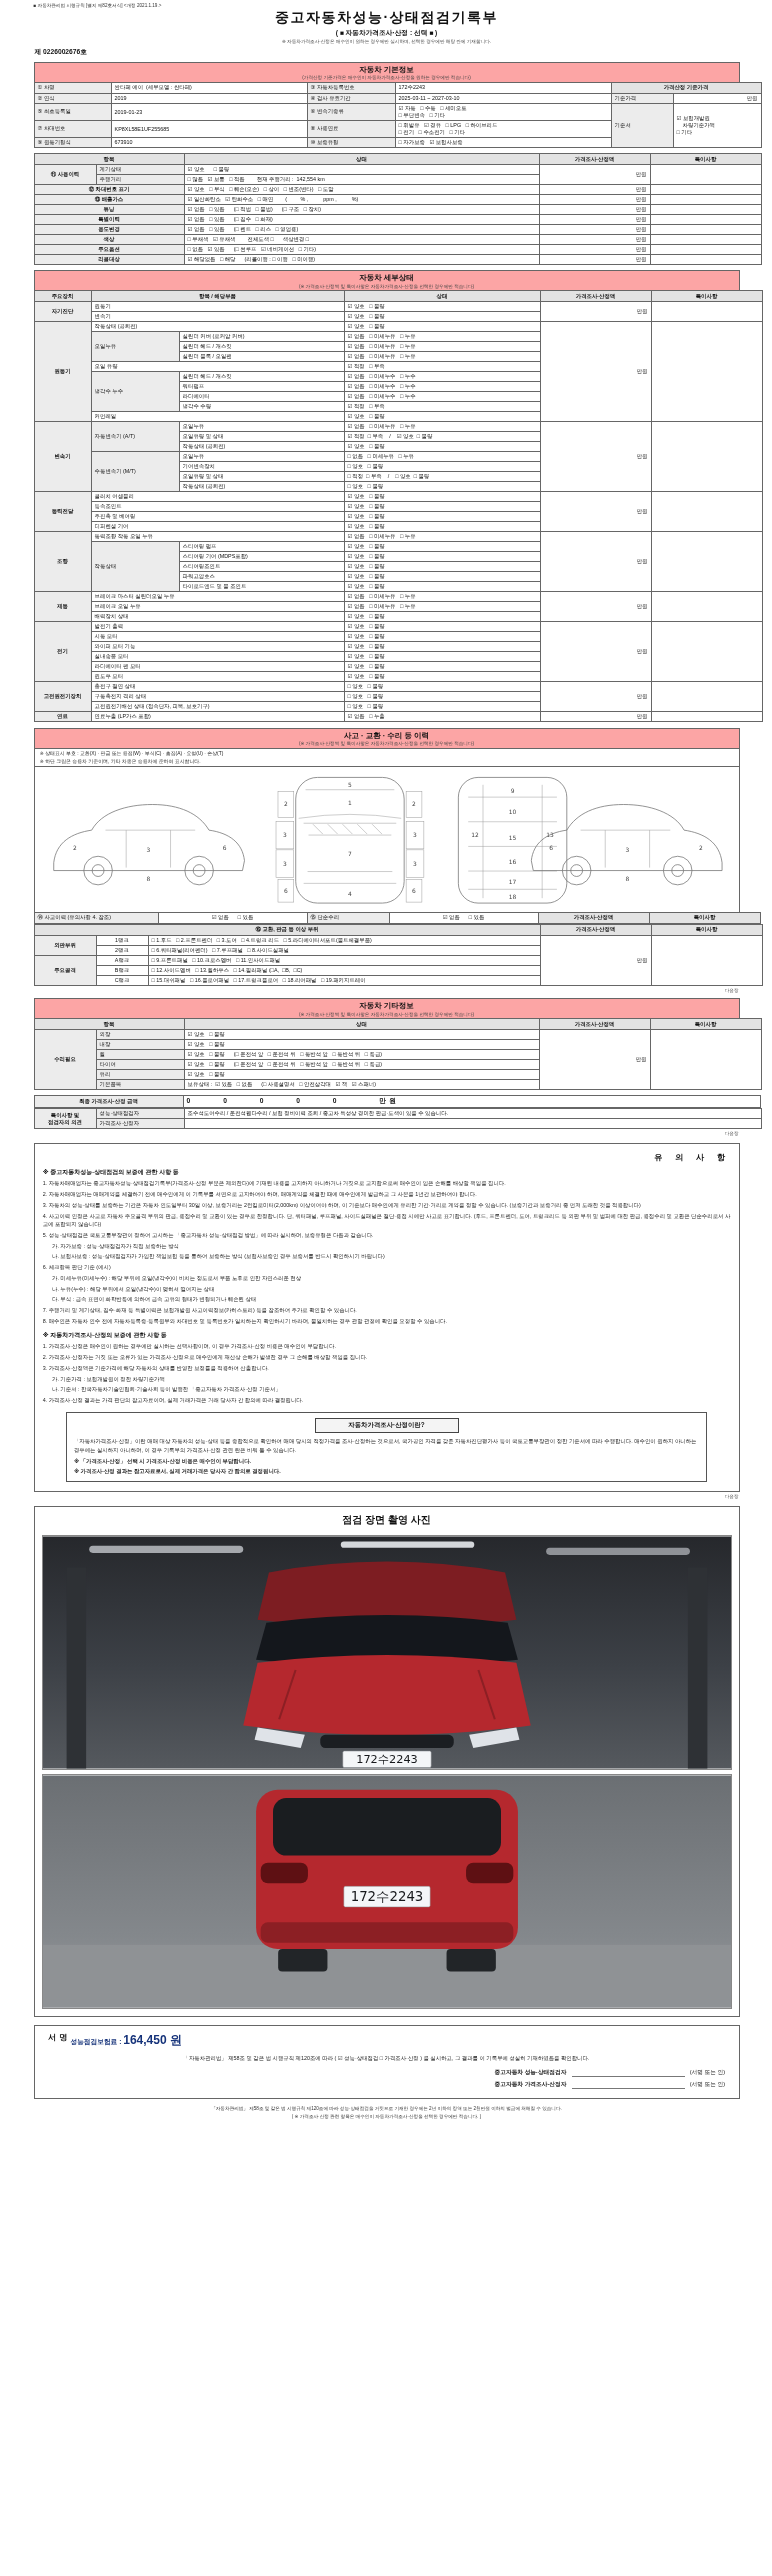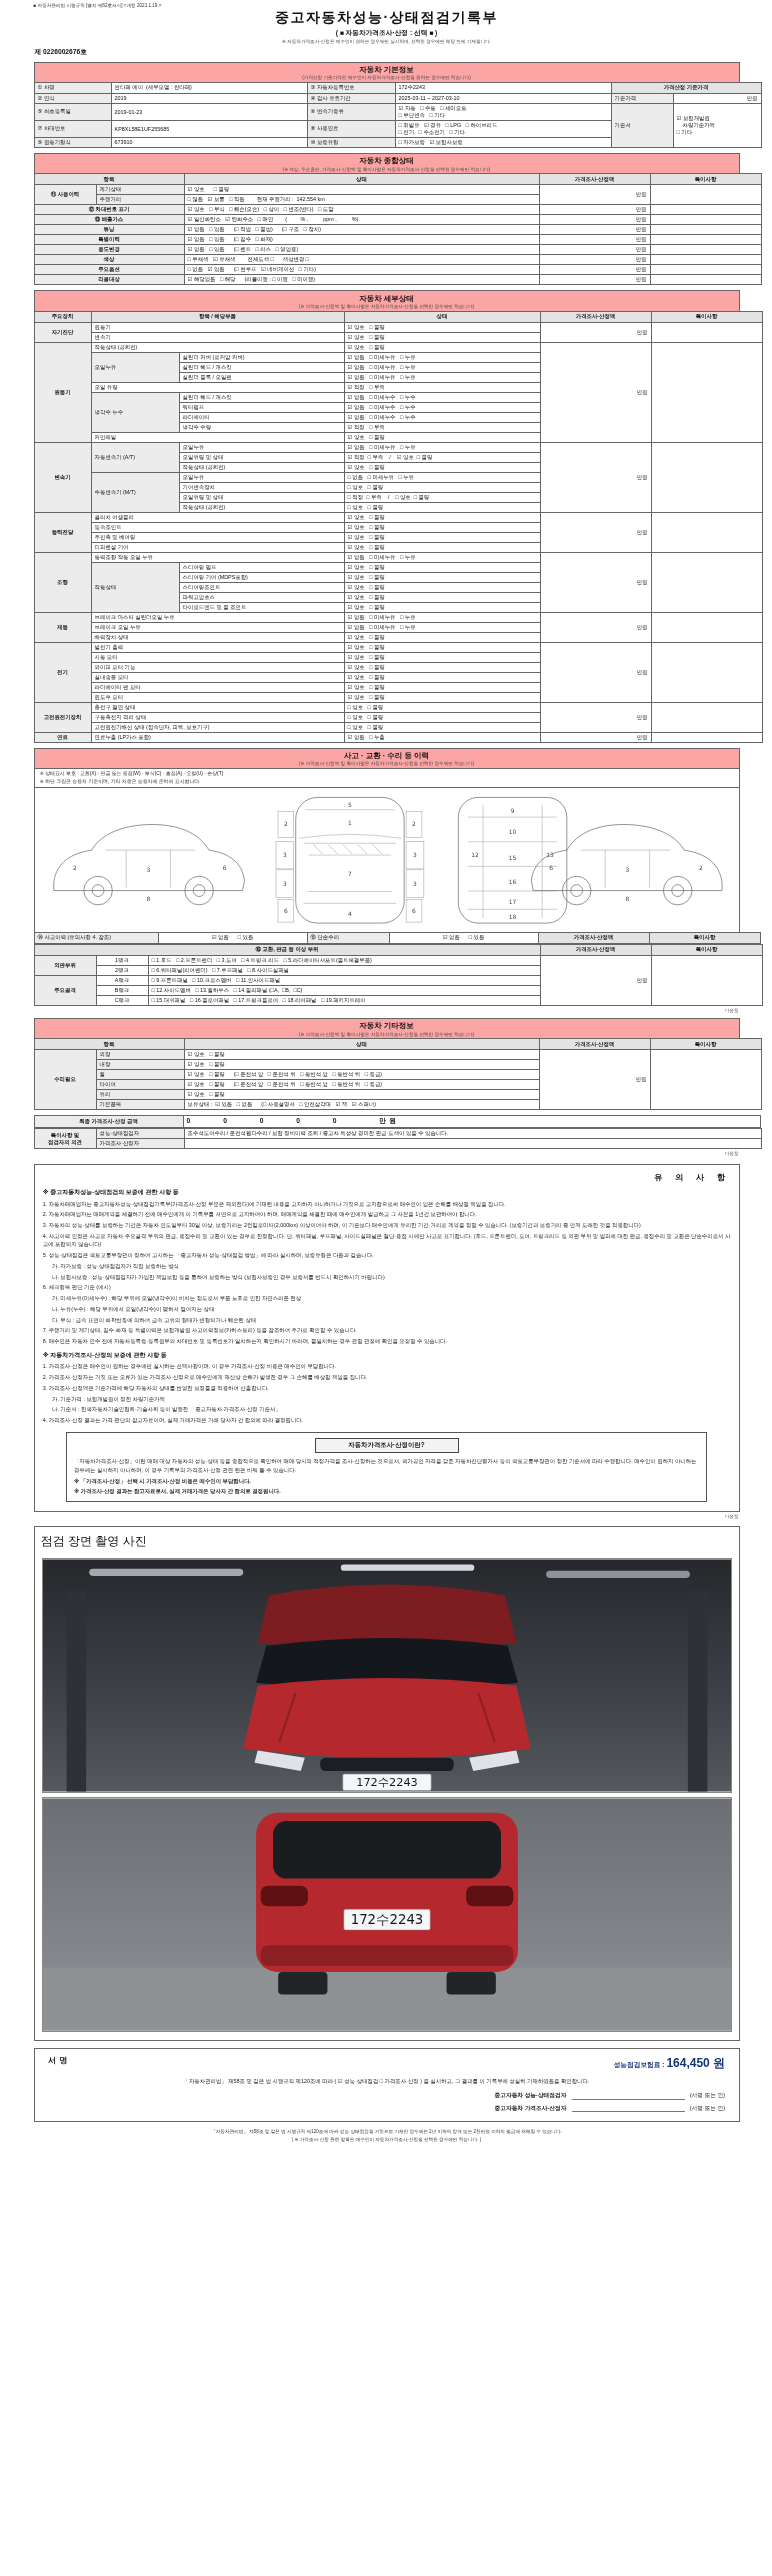--- a/index.html
+++ b/index.html
@@ -30,25 +30,25 @@
   .notice{border:0.5px solid #666;margin-top:7.2px;padding:6.2px 8.2px}
   .notice-title{text-align:right;font-weight:bold;font-size:8.2px;letter-spacing:5.2px;margin:1px 0 5.2px}
   .nhead{font-weight:bold;font-size:6px;margin:5.2px 0 2.6px}
   .nline{font-size:5.4px;line-height:1.6;color:#222;margin-bottom:2.1px}
   .ind1{padding-left:9.3px}
   .define-box{border:0.5px solid #555;margin:7.2px 23px 2.1px;padding:5.2px 7.2px}
   .define-title{width:144px;margin:0 auto 4.1px;border:0.5px solid #444;text-align:center;font-weight:bold;font-size:6.4px;padding:2.1px 1px;background:#f4f4f4}
   .define-body{font-size:5.4px;line-height:1.6;color:#222}
   .define-line{font-size:5.4px;line-height:1.6;color:#222;margin-top:2.1px;font-weight:bold}
   .photo-sec{border:0.5px solid #666;margin-top:7.2px;padding:5.2px 6.2px 7.2px}
-  .photo-title{text-align:left;font-weight:normal;font-size:12px;padding:1px 0 4.1px}
+  .photo-title{text-align:center;font-weight:bold;font-size:10px;padding:1px 0 4.1px}
   .photo{width:690px;margin:4.1px auto 0;border:0.5px solid #888;line-height:0}
   .photo svg{width:100%;height:233px;display:block}
   .sign-sec{border:0.5px solid #666;margin-top:7.2px;padding:6.2px 13.4px 8.2px}
-  .sign-head{display:flex;justify-content:space-between;align-items:flex-start}
+  .sign-head{display:flex;align-items:flex-start}
   .sign-title{font-weight:bold;font-size:8.2px;letter-spacing:3.1px}
   .ins{font-size:6.7px;font-weight:bold;color:#16337a}
   .ins-val{font-size:12px}
   .sign-statement{font-size:5.4px;line-height:1.7;text-align:center;margin:5.2px 20.6px 6.2px;color:#222}
   .sig-row{display:flex;justify-content:flex-end;align-items:center;font-size:5.7px;margin-top:4.1px}
   .sig-row .sl{font-weight:bold}
   .sig-line{display:inline-block;width:113px;border-bottom:0.5px solid #777;margin:0 5.2px;height:7.2px}
   .footer{margin-top:6.2px;text-align:center}
   .footer .fline{font-size:4.6px;color:#333;line-height:1.7}
   svg .oln{fill:none;stroke:#777;stroke-width:1.6}
@@ -118,24 +118,20 @@
             <td class="lab">⑨ 원동기형식</td>
             <td>673910</td>
             <td class="lab">⑩ 보증유형</td>
             <td>□ 자가보증   ☑ 보험사보증</td>
           </tr>
         </tbody>
     </table>
   </section>
 
   <section class="sec">
-    <div class="sec-title">
-      <span class="tt">자동차 종합상태</span>
-      <span class="nn">(※ 색상, 주요옵션, 가격조사·산정액 및 특이사항은 자동차가격조사·산정을 선택한 경우에만 적습니다)</span>
-    </div>
     <table class="t">
       <colgroup>
           <col style="width:62px">
           <col style="width:88px">
           <col style="width:355px">
           <col style="width:111px">
           <col style="width:111px">
         </colgroup>
       <tbody>
           <tr>

